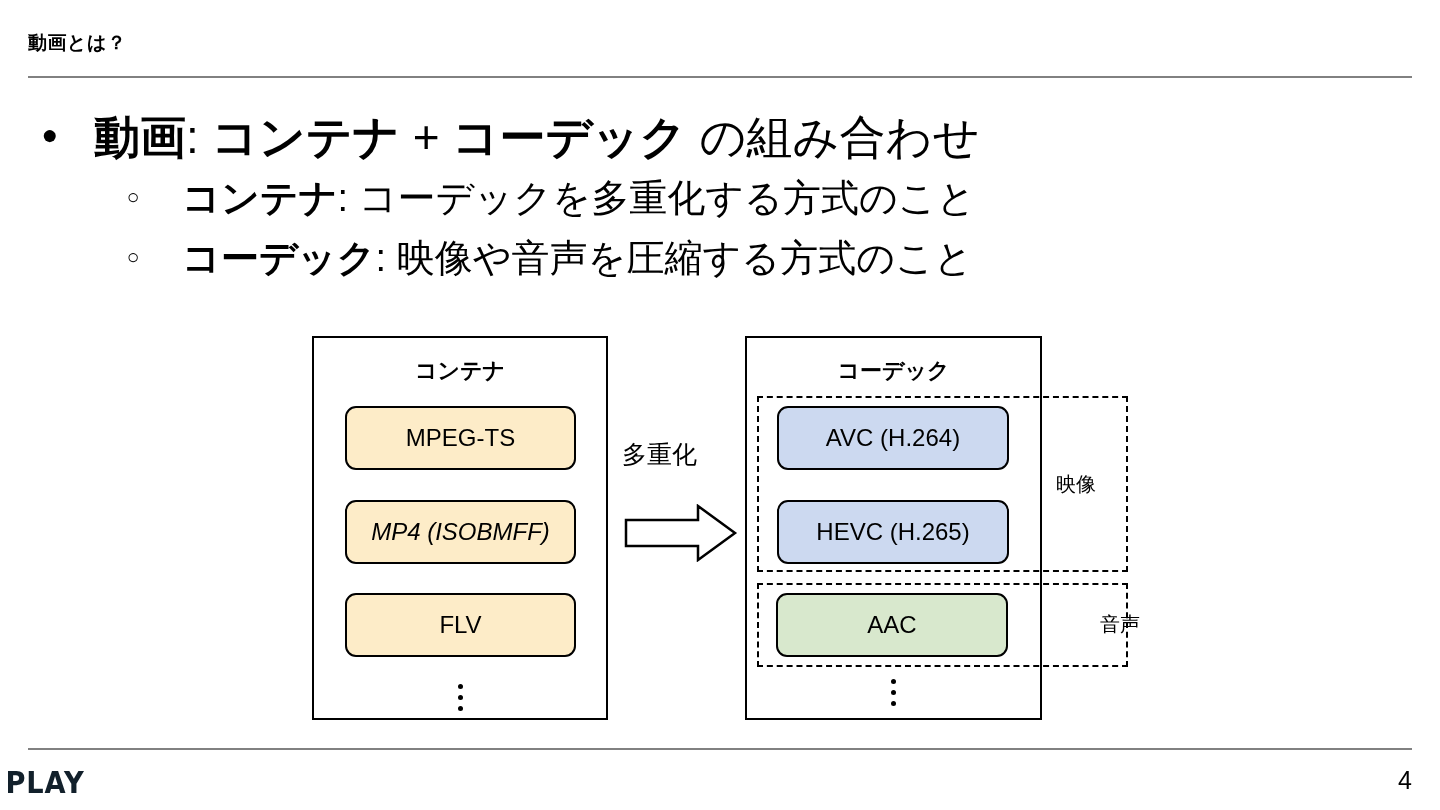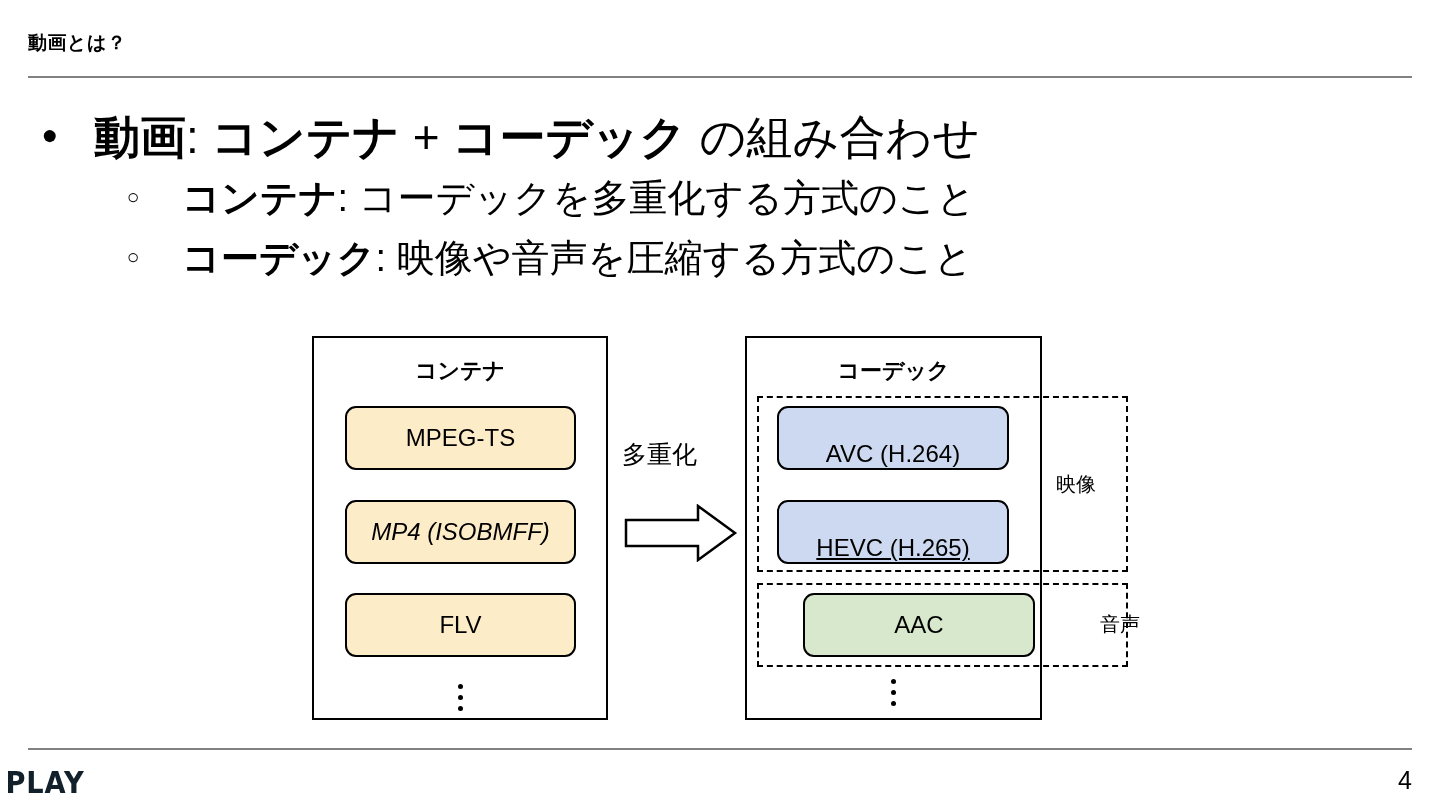--- a/index.html
+++ b/index.html
@@ -114,21 +114,21 @@
     box-sizing: border-box;
     border: 2px solid #000000;
     border-radius: 11px;
     font-size: 24px;
     display: flex;
     align-items: center;
     justify-content: center;
     color: #000000;
   }
   .chip-yellow { background: #fdecc8; }
-  .chip-blue   { background: #ccd9f0; align-items: flex-end; }
+  .chip-blue   { background: #ccd9f0; }
   .chip-green  { background: #d8e8cd; }
 
   .dashgroup {
     position: absolute;
     box-sizing: border-box;
     border: 2px dashed #000000;
     background: transparent;
   }
   .group-label {
     position: absolute;
@@ -254,28 +254,28 @@
     <div class="panel" style="left:745px; top:336px; width:297px; height:384px;">
       <div class="panel-title">コーデック</div>
     </div>
 
     <div class="dashgroup" style="left:757px; top:396px; width:371px; height:176px;"></div>
     <div class="group-label" style="left:1056px; top:471px;">映像</div>
 
     <div class="chip chip-blue" style="left:777px; top:406px; width:232px; height:64px;">
       <span>AVC (H.264)</span>
     </div>
-    <div class="chip chip-blue" style="left:777px; top:500px; width:232px; height:64px;text-decoration:underline;">
+    <div class="chip chip-blue" style="left:777px; top:500px; width:232px; height:64px;">
       <span>HEVC (H.265)</span>
     </div>
 
     <div class="dashgroup" style="left:757px; top:583px; width:371px; height:84px;"></div>
     <div class="group-label" style="left:1056px; top:611px;margin-left:44px;">音声</div>
 
-    <div class="chip chip-green" style="left:803px; top:593px; width:232px; height:64px;">
+    <div class="chip chip-green" style="left:776px; top:593px; width:232px; height:64px;">
       <span>AAC</span>
     </div>
 
     <div class="ellipsis" style="left:883px; top:673px;">
       <span></span>
         <span></span>
         <span></span>
     </div>
 
   </div>

